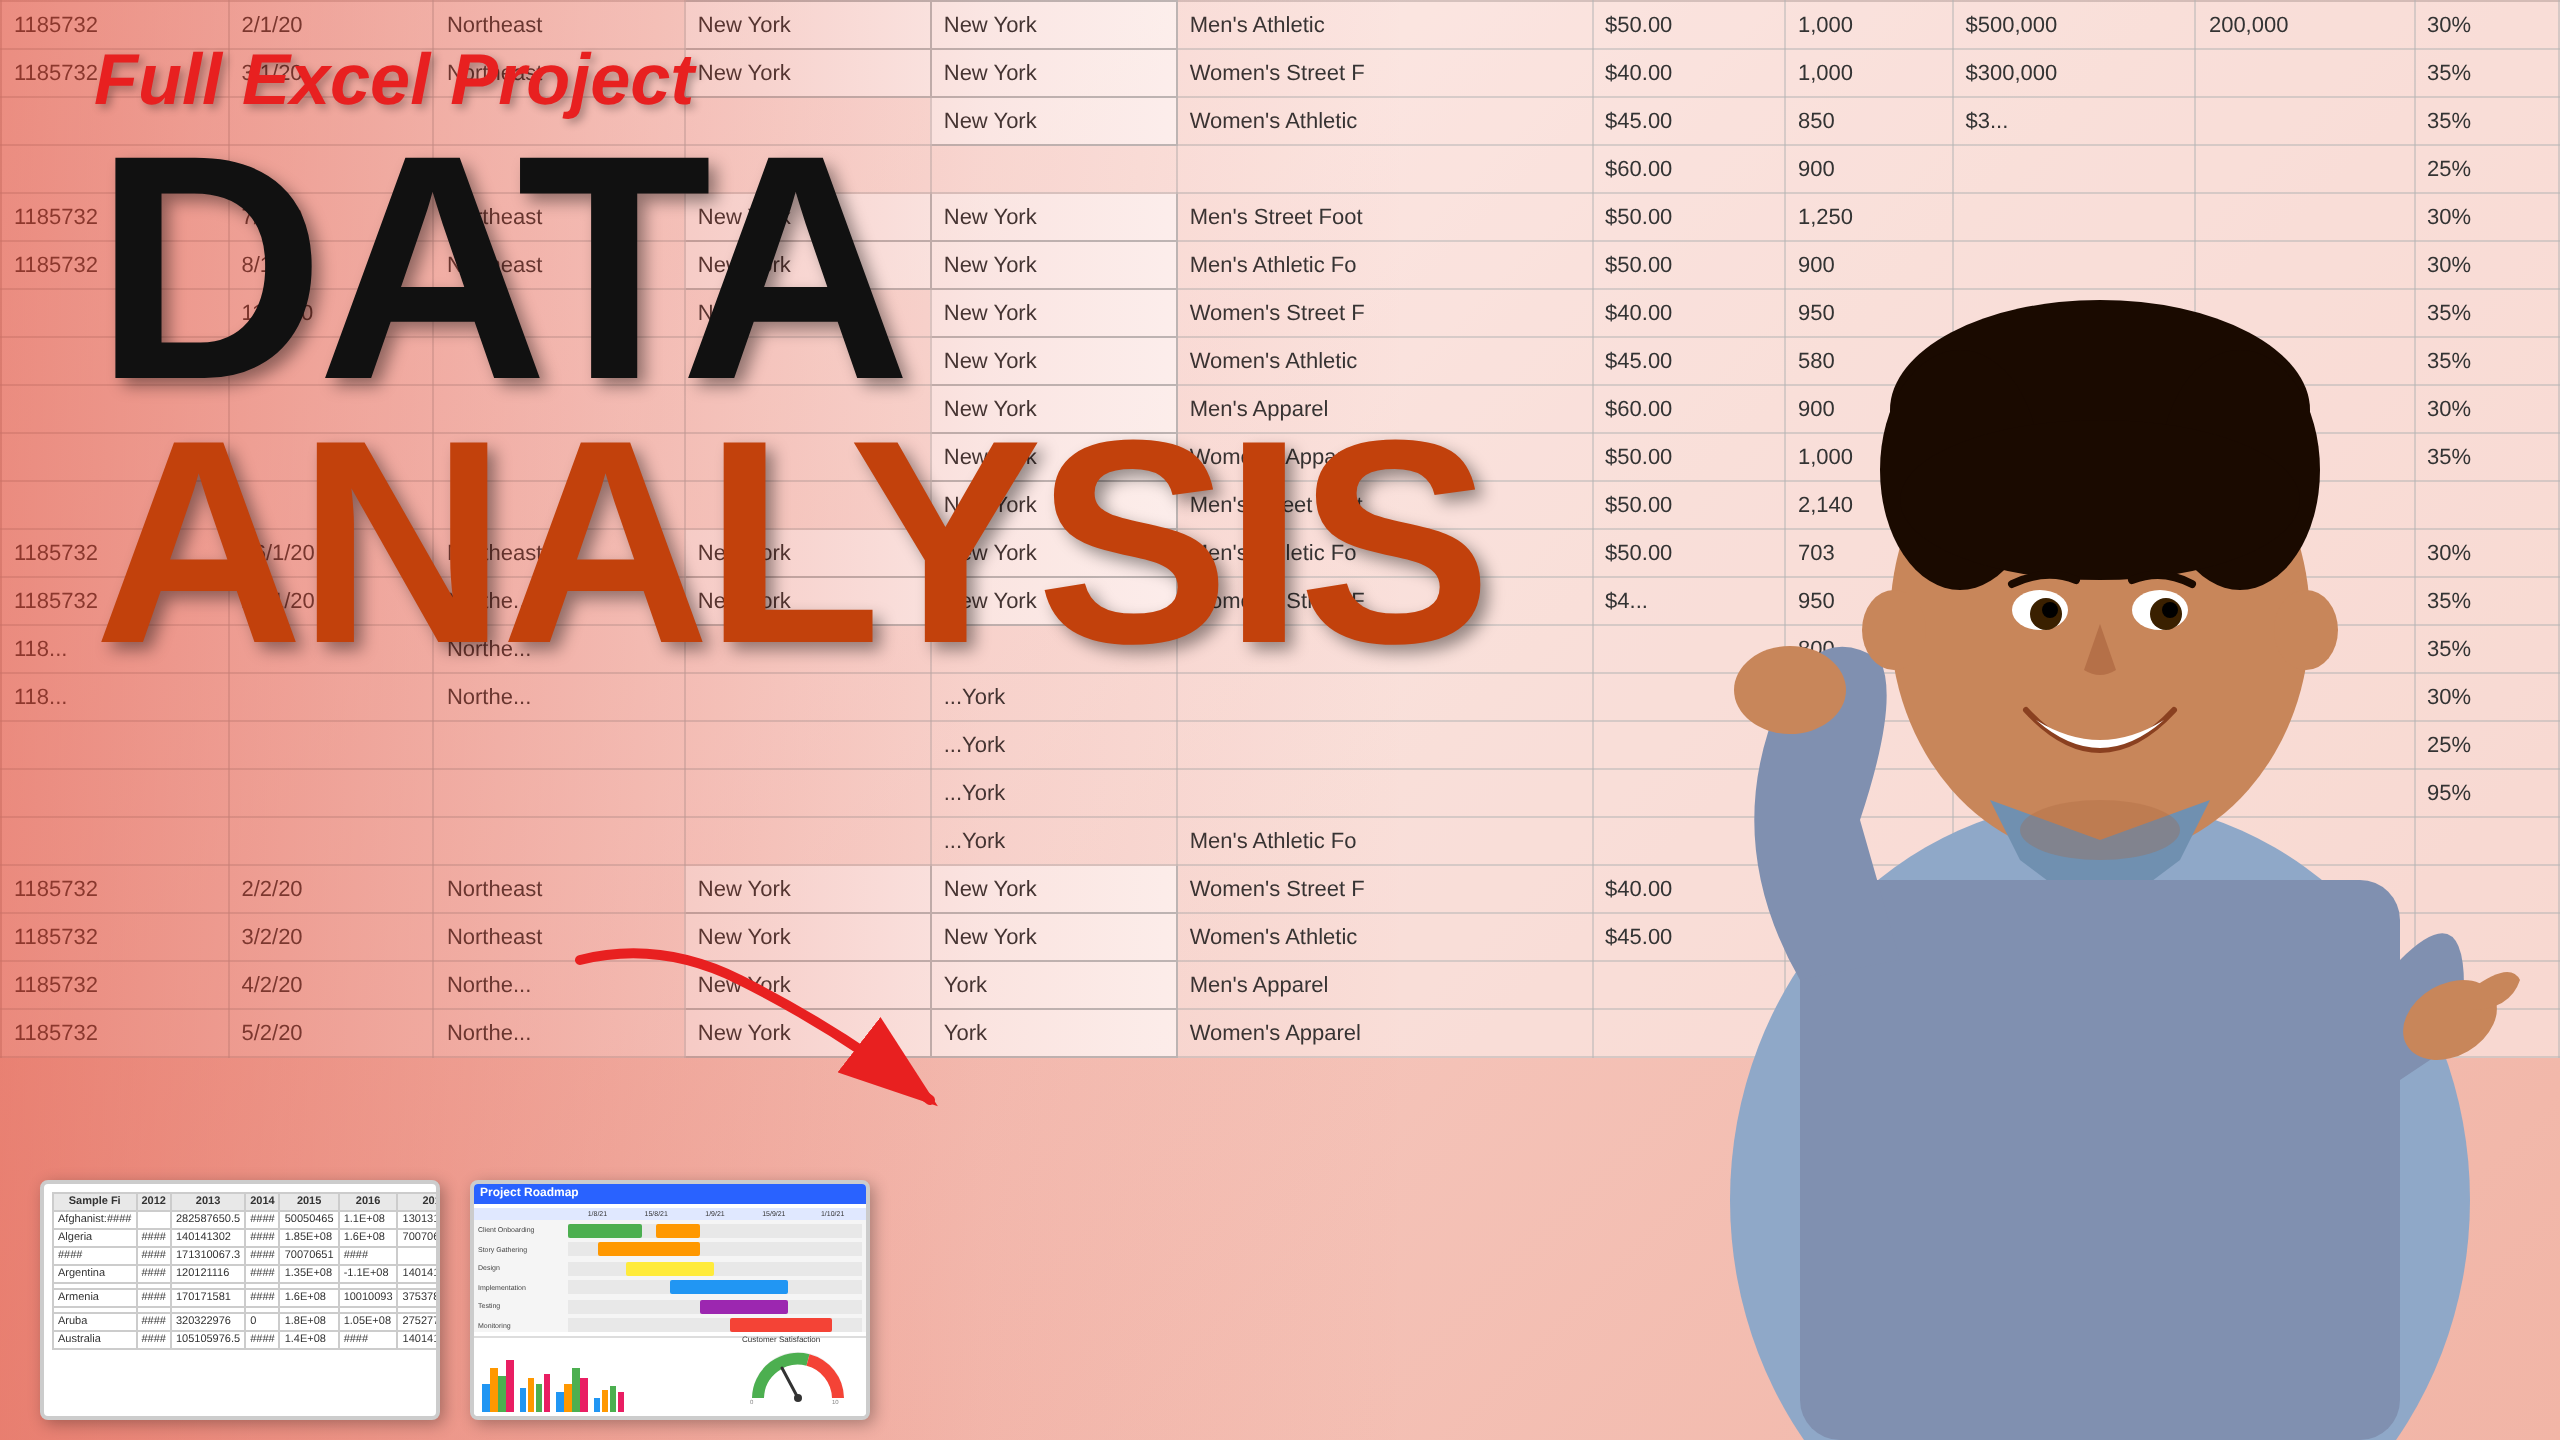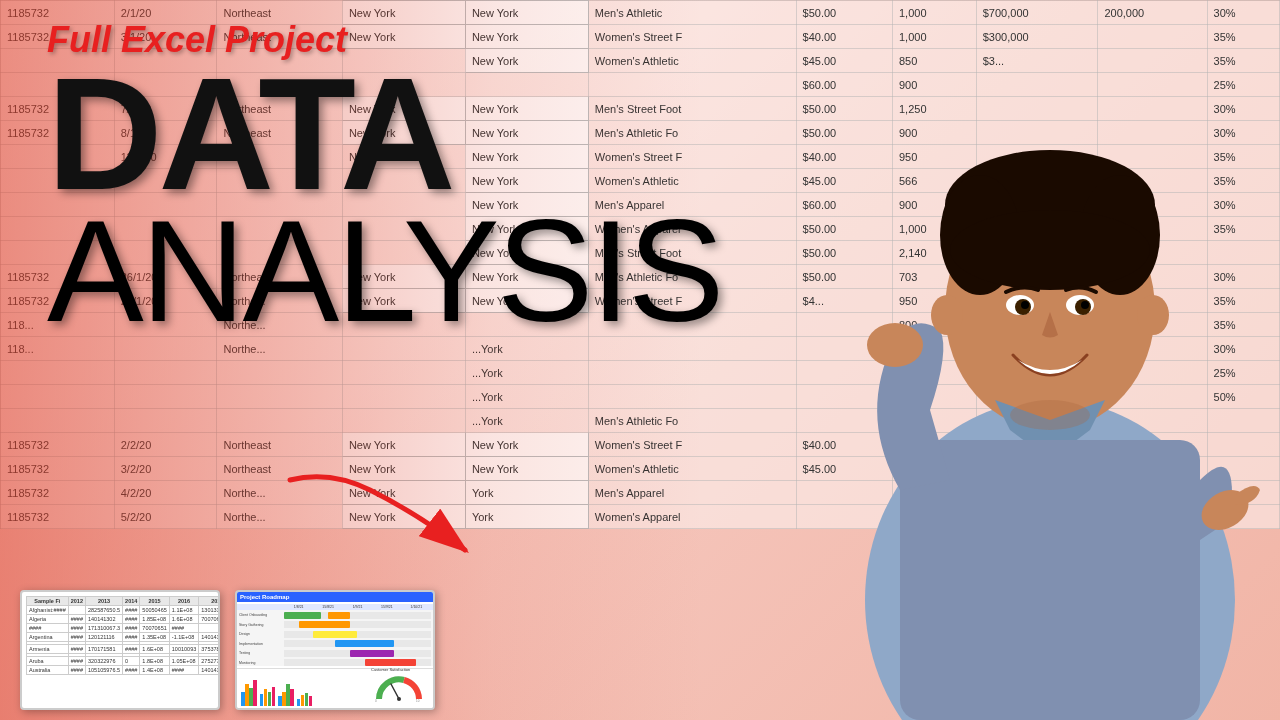--- a/index.html
+++ b/index.html
@@ -86,22 +86,22 @@
       font-size: 160px;
       font-weight: 900;
       color: #111;
       line-height: 0.9;
       text-shadow: 4px 4px 8px rgba(0,0,0,0.4);
       letter-spacing: -4px;
     }
 
     .main-title-line2 {
       font-size: 145px;
-      font-weight: 400;
-      color: #000000;
+      font-weight: 700;
+      color: #c2410c;
       line-height: 0.9;
       text-shadow: 4px 4px 8px rgba(0,0,0,0.4);
       letter-spacing: -3px;
     }
 
     
     .bottom-thumbnails {
       position: absolute;
       bottom: 10px;
       left: 20px;
@@ -233,21 +233,21 @@
     <tbody id="spreadsheet-tbody">
         <tr>
           <td>1185732</td>
           <td>2/1/20</td>
           <td>Northeast</td>
           <td class="highlighted">New York</td>
           <td class="highlighted">New York</td>
           <td>Men's Athletic</td>
           <td>$50.00</td>
           <td>1,000</td>
-          <td>$700,000</td>
+          <td>$500,000</td>
           <td>200,000</td>
           <td>30%</td>
         </tr>
         <tr>
           <td>1185732</td>
           <td>3/1/20</td>
           <td>Northeast</td>
           <td class="highlighted">New York</td>
           <td class="highlighted">New York</td>
           <td>Women's Street F</td>
@@ -323,21 +323,21 @@
           <td>35%</td>
         </tr>
         <tr>
           <td></td>
           <td></td>
           <td></td>
           <td></td>
           <td class="highlighted">New York</td>
           <td>Women's Athletic</td>
           <td>$45.00</td>
-          <td>566</td>
+          <td>580</td>
           <td></td>
           <td></td>
           <td>35%</td>
         </tr>
         <tr>
           <td></td>
           <td></td>
           <td></td>
           <td></td>
           <td class="highlighted">New York</td>
@@ -443,21 +443,21 @@
           <td></td>
           <td></td>
           <td></td>
           <td></td>
           <td>...York</td>
           <td></td>
           <td></td>
           <td>1,200</td>
           <td>$600...</td>
           <td></td>
-          <td>50%</td>
+          <td>95%</td>
         </tr>
         <tr>
           <td></td>
           <td></td>
           <td></td>
           <td></td>
           <td>...York</td>
           <td>Men's Athletic Fo</td>
           <td></td>
           <td>900</td>

